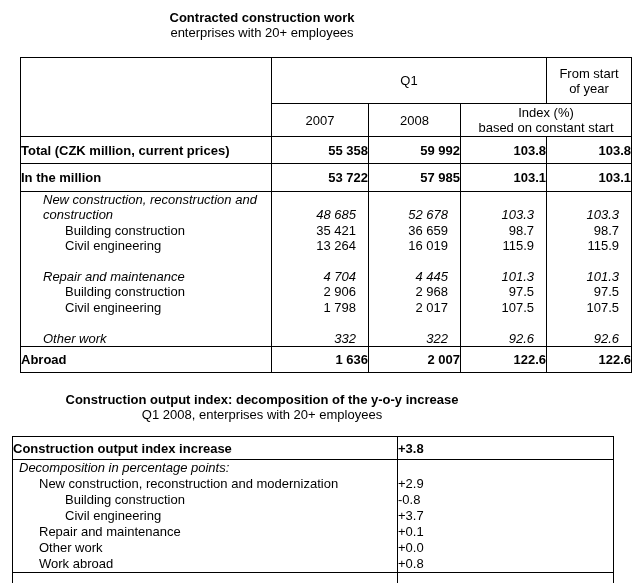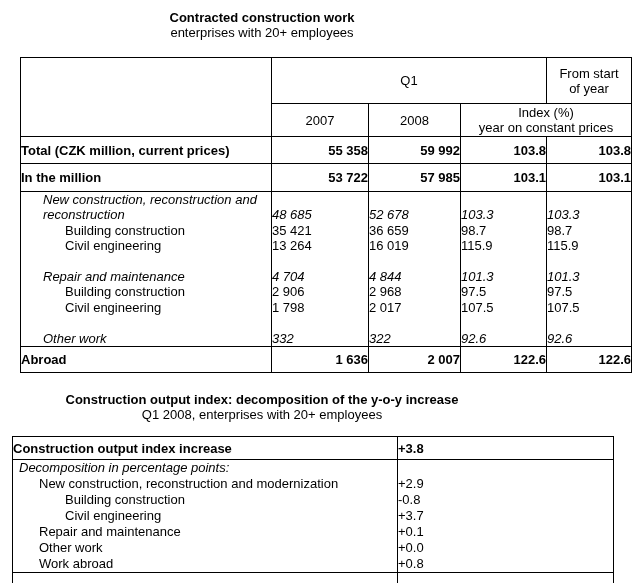--- a/index.html
+++ b/index.html
@@ -26,21 +26,21 @@
   .lab { text-align:left; padding-left:6px; }
   .numcell { text-align:right; padding-right:12px; }
   tr.bold td { font-weight:bold; }
   .r-total td { height:26px; }
   .r-incountry td { height:27px; }
   .r-abroad td { height:25px; }
 
   .detail td { vertical-align:top; padding-top:2px; padding-bottom:2px;margin-top:37px; }
   .ln { height:15.4px; line-height:15.4px; white-space:nowrap; }
   .detail .labcol .ln { padding-left:6px; }
-  .detail .numcol .ln { text-align:left; padding-right:12px; }
+  .detail .numcol .ln { text-align:right; padding-right:12px; }
   .it { font-style:italic; }
   .ind1 { padding-left:22px !important; }
   .ind2 { padding-left:44px !important; }
 
   .t2r1 td { height:22px; }
   .t2r1 .val, .t2block .numcol .ln { text-align:left; padding-right:32px; }
   .t2block td { vertical-align:top; padding-top:2px; padding-bottom:2px; }
   .t2block .ln { height:16px; line-height:16px; }
   .t2block .labcol .ln { padding-left:6px; }
   .t2ind1 { padding-left:26px !important; }
@@ -72,41 +72,41 @@
       <th>
         <div>From start</div>
         <div>of year</div>
       </th>
     </tr>
     <tr class="hdr hr2">
       <th>2007</th>
       <th>2008</th>
       <th colspan="2">
         <div>Index (%)</div>
-        <div>year on constant prices</div>
+        <div>based on constant start</div>
       </th>
     </tr>
     <tr class="bold r-total">
       <td class="lab">Total (CZK million, current prices)</td>
       <td class="numcell">55 358</td>
       <td class="numcell">59 992</td>
       <td class="numcell">103.8</td>
       <td class="numcell">103.8</td>
     </tr>
     <tr class="bold r-incountry">
       <td class="lab">In the million</td>
       <td class="numcell">53 722</td>
       <td class="numcell">57 985</td>
       <td class="numcell">103.1</td>
       <td class="numcell">103.1</td>
     </tr>
     <tr class="detail">
       <td class="labcol">
         <div class="ln it ind1">New construction, reconstruction and</div>
-        <div class="ln it ind1">reconstruction</div>
+        <div class="ln it ind1">construction</div>
         <div class="ln ind2">Building construction</div>
         <div class="ln ind2">Civil engineering</div>
         <div class="ln"></div>
         <div class="ln it ind1">Repair and maintenance</div>
         <div class="ln ind2">Building construction</div>
         <div class="ln ind2">Civil engineering</div>
         <div class="ln"></div>
         <div class="ln it ind1">Other work</div>
       </td>
       <td class="numcol">
@@ -120,21 +120,21 @@
         <div class="ln">1 798</div>
         <div class="ln"></div>
         <div class="ln it">332</div>
       </td>
       <td class="numcol">
         <div class="ln"></div>
         <div class="ln it">52 678</div>
         <div class="ln">36 659</div>
         <div class="ln">16 019</div>
         <div class="ln"></div>
-        <div class="ln it">4 844</div>
+        <div class="ln it">4 445</div>
         <div class="ln">2 968</div>
         <div class="ln">2 017</div>
         <div class="ln"></div>
         <div class="ln it">322</div>
       </td>
       <td class="numcol">
         <div class="ln"></div>
         <div class="ln it">103.3</div>
         <div class="ln">98.7</div>
         <div class="ln">115.9</div>

